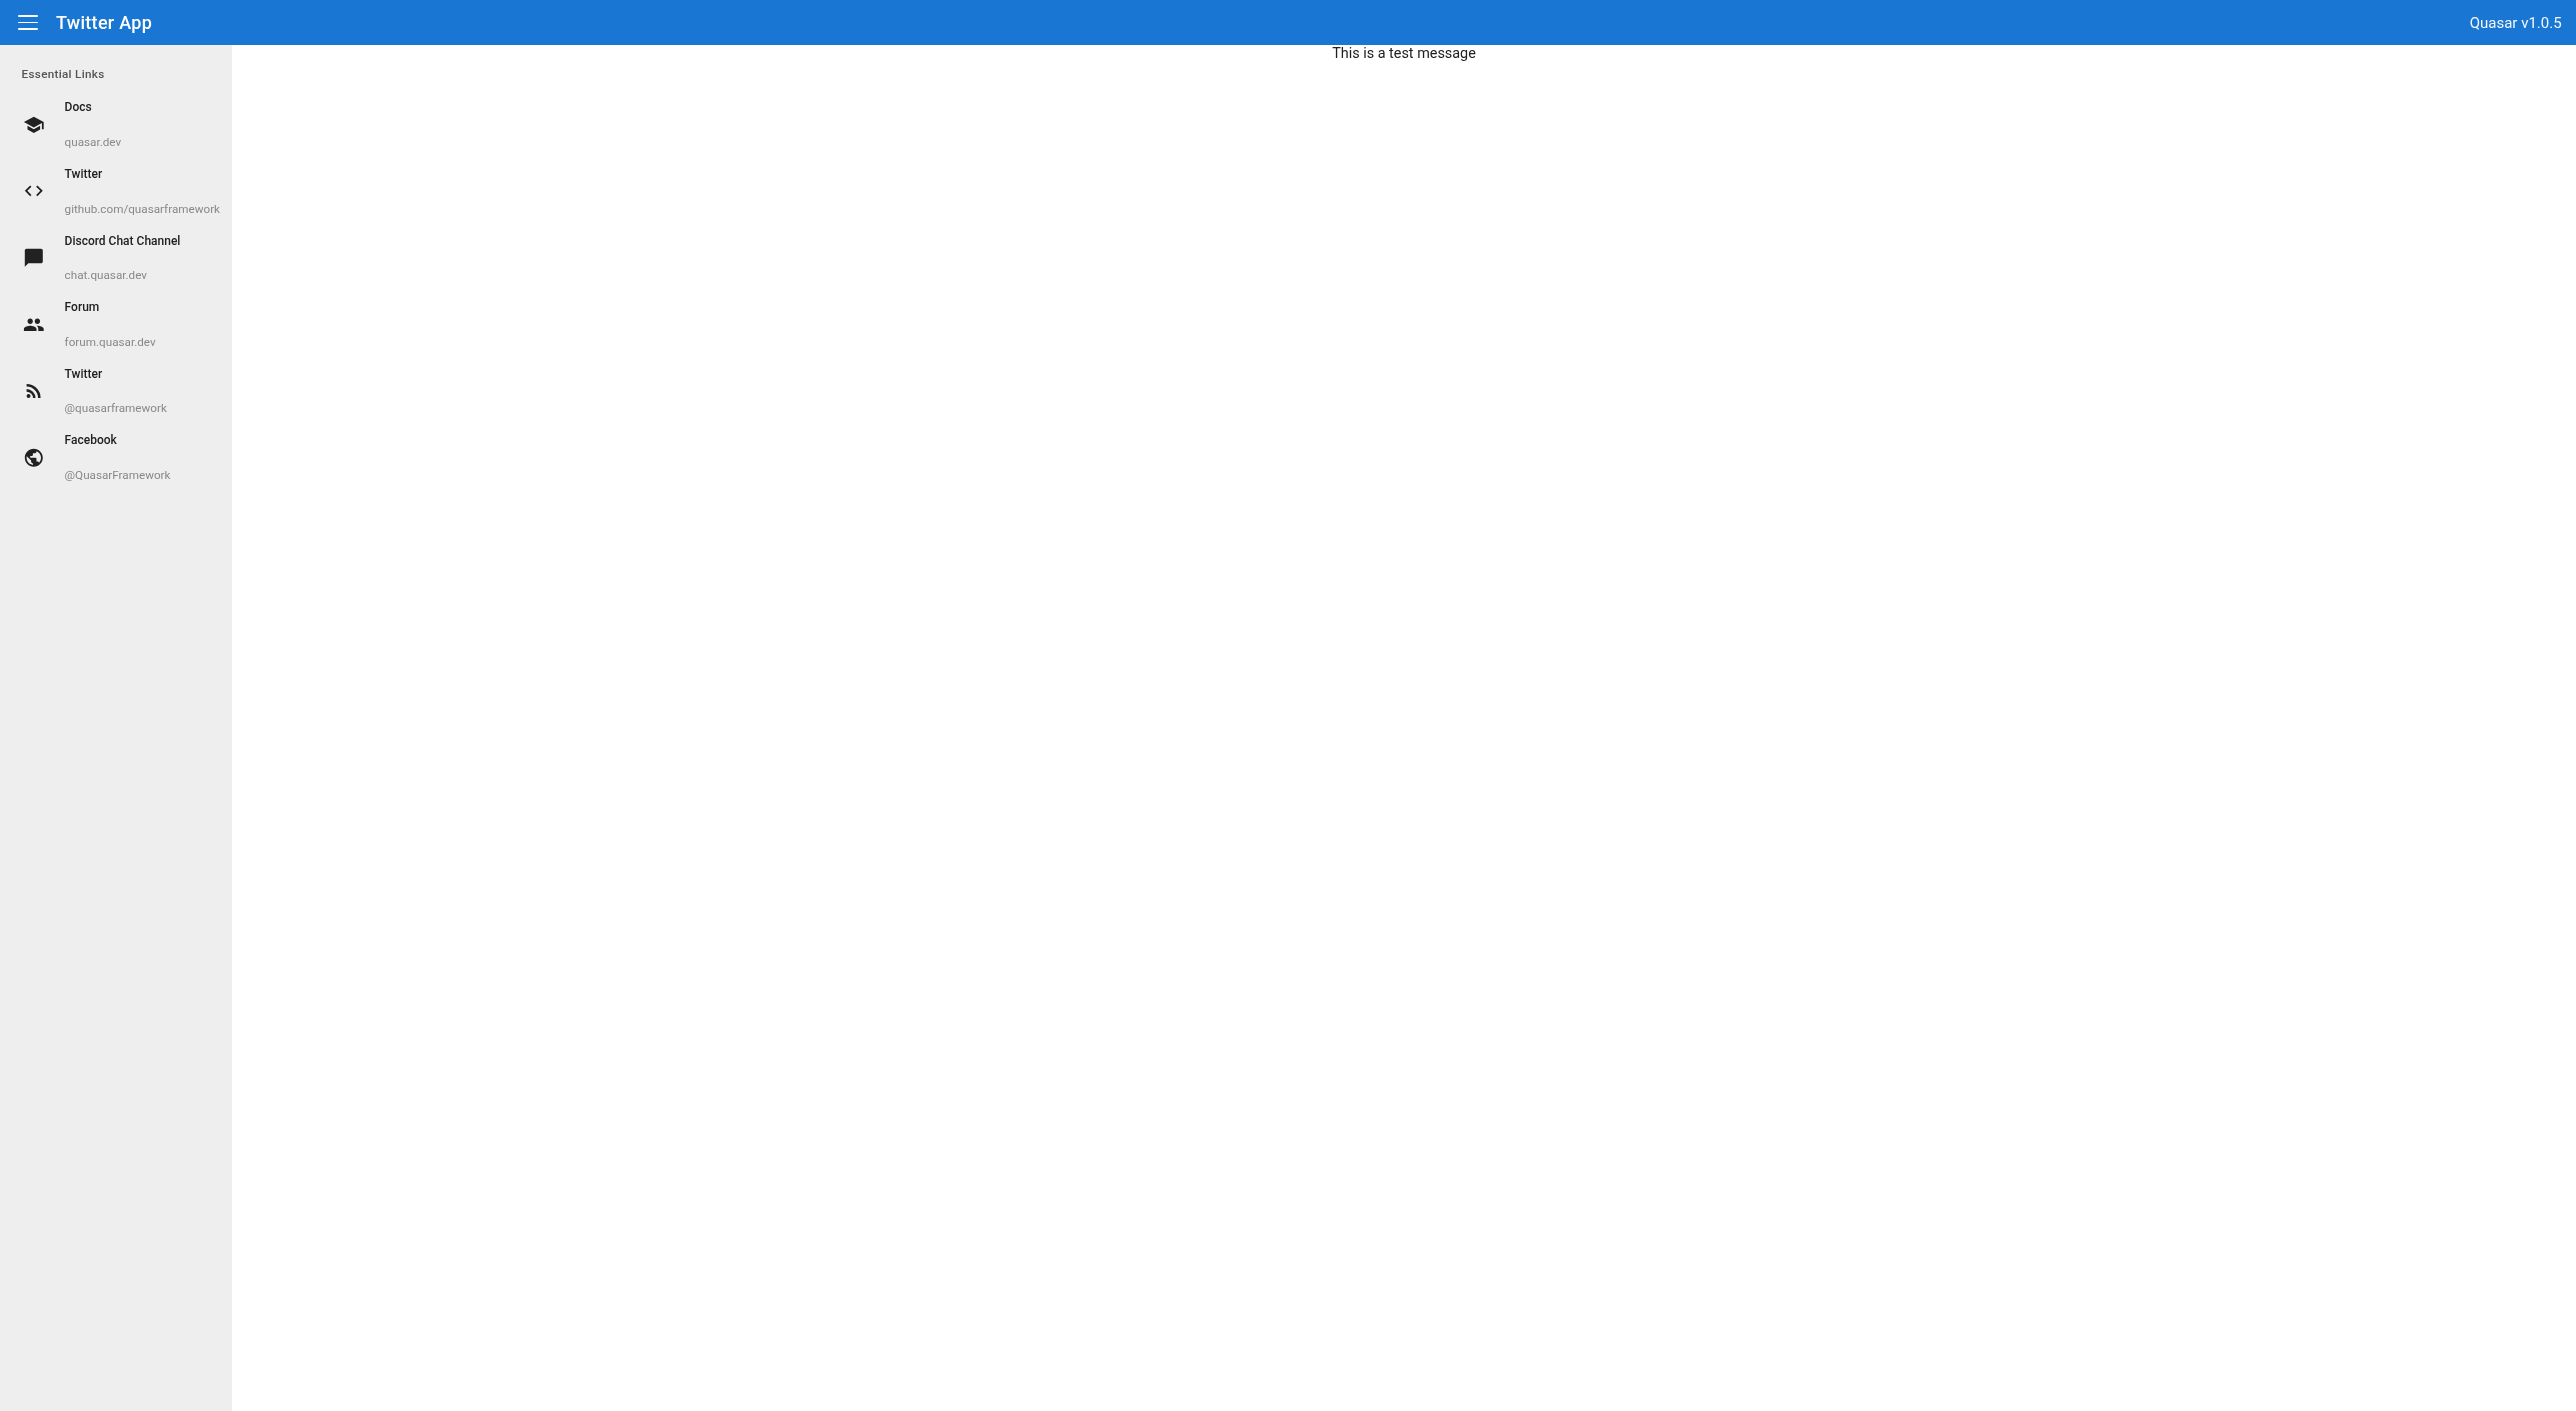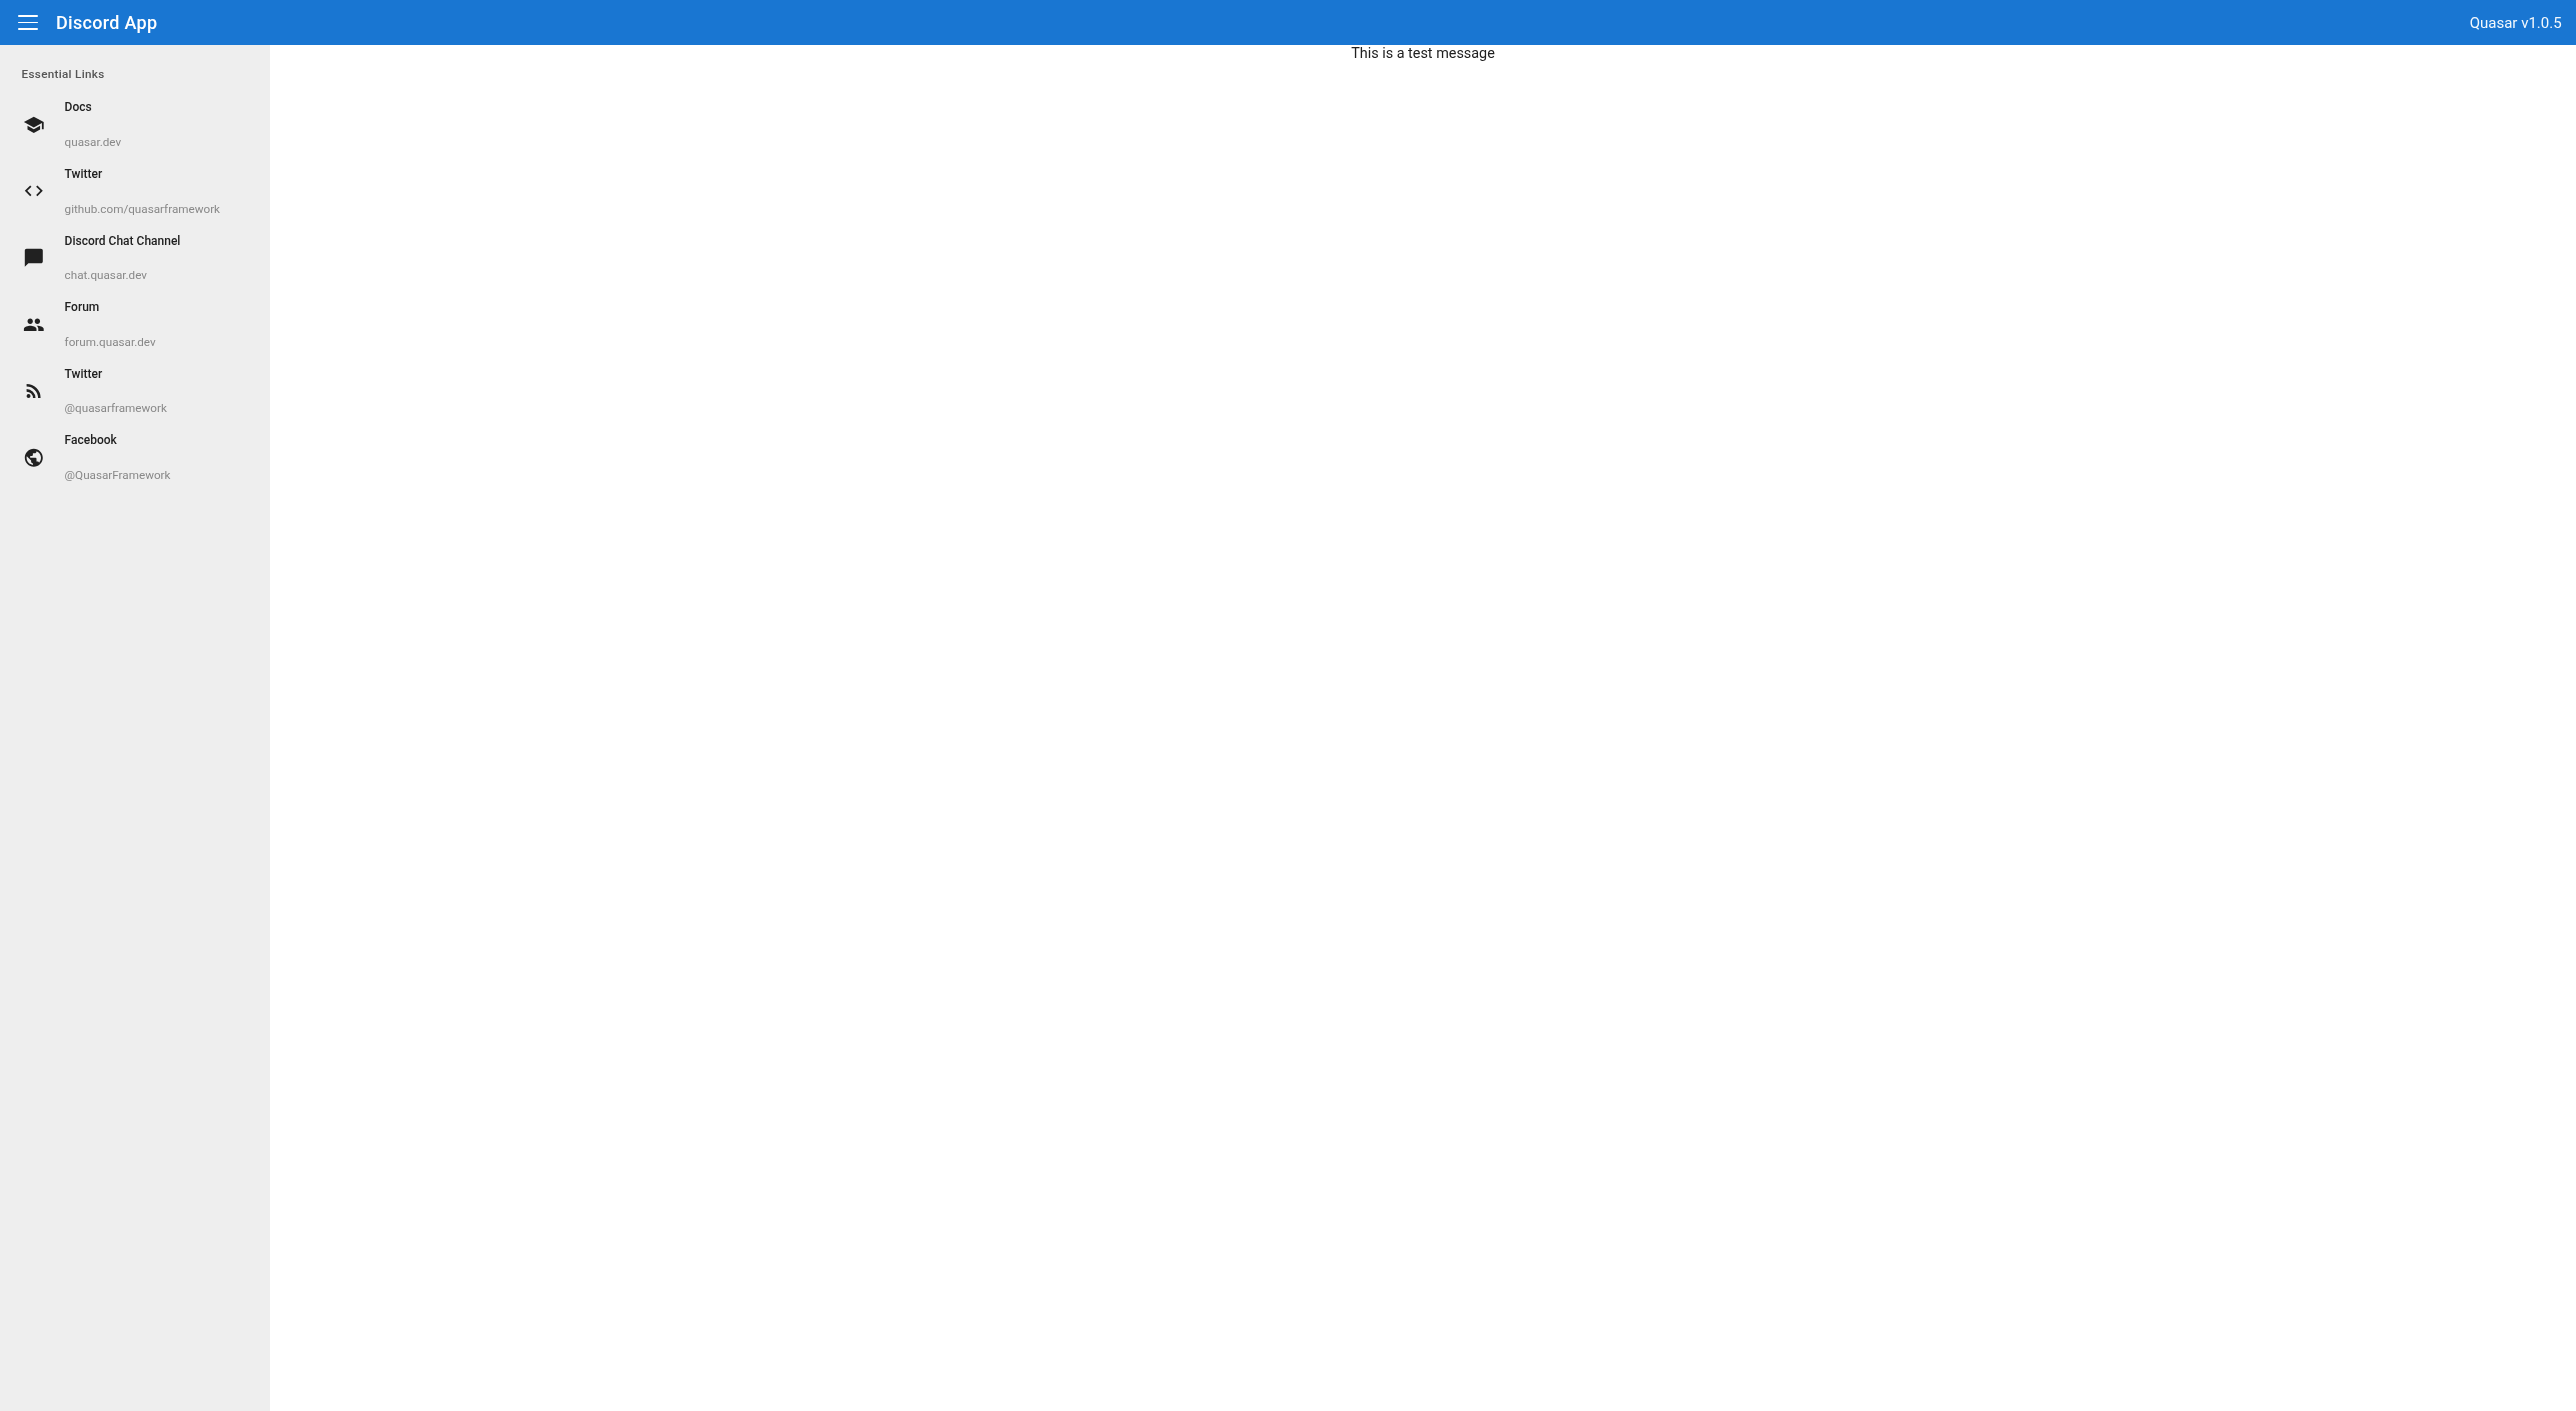--- a/index.html
+++ b/index.html
@@ -61,21 +61,21 @@
 
     
     #main-layout {
       display: flex;
       flex: 1;
       overflow: hidden;
     }
 
     
     #sidebar {
-      width: 270px;
+      width: 232px;
       background: #eeeeee;
       flex-shrink: 0;
       overflow-y: auto;
       padding: 14.4px 0;
     }
 
     #sidebar-title {
       font-size: 11.7px;
       font-weight: 500;
       color: #555;
@@ -143,21 +143,21 @@
   </style>
 </head>
 <body>
 
 <div id="header">
   <div class="menu-btn">
     <span></span>
     <span></span>
     <span></span>
   </div>
-  <span class="app-title">Discord App</span>
+  <span class="app-title">Twitter App</span>
   <span class="version">Quasar v1.0.5</span>
 </div>
 
 <div id="main-layout">
 
   <div id="sidebar">
     <div id="sidebar-title">Essential Links</div>
 
     <div class="sidebar-item">
       <div class="item-icon">

